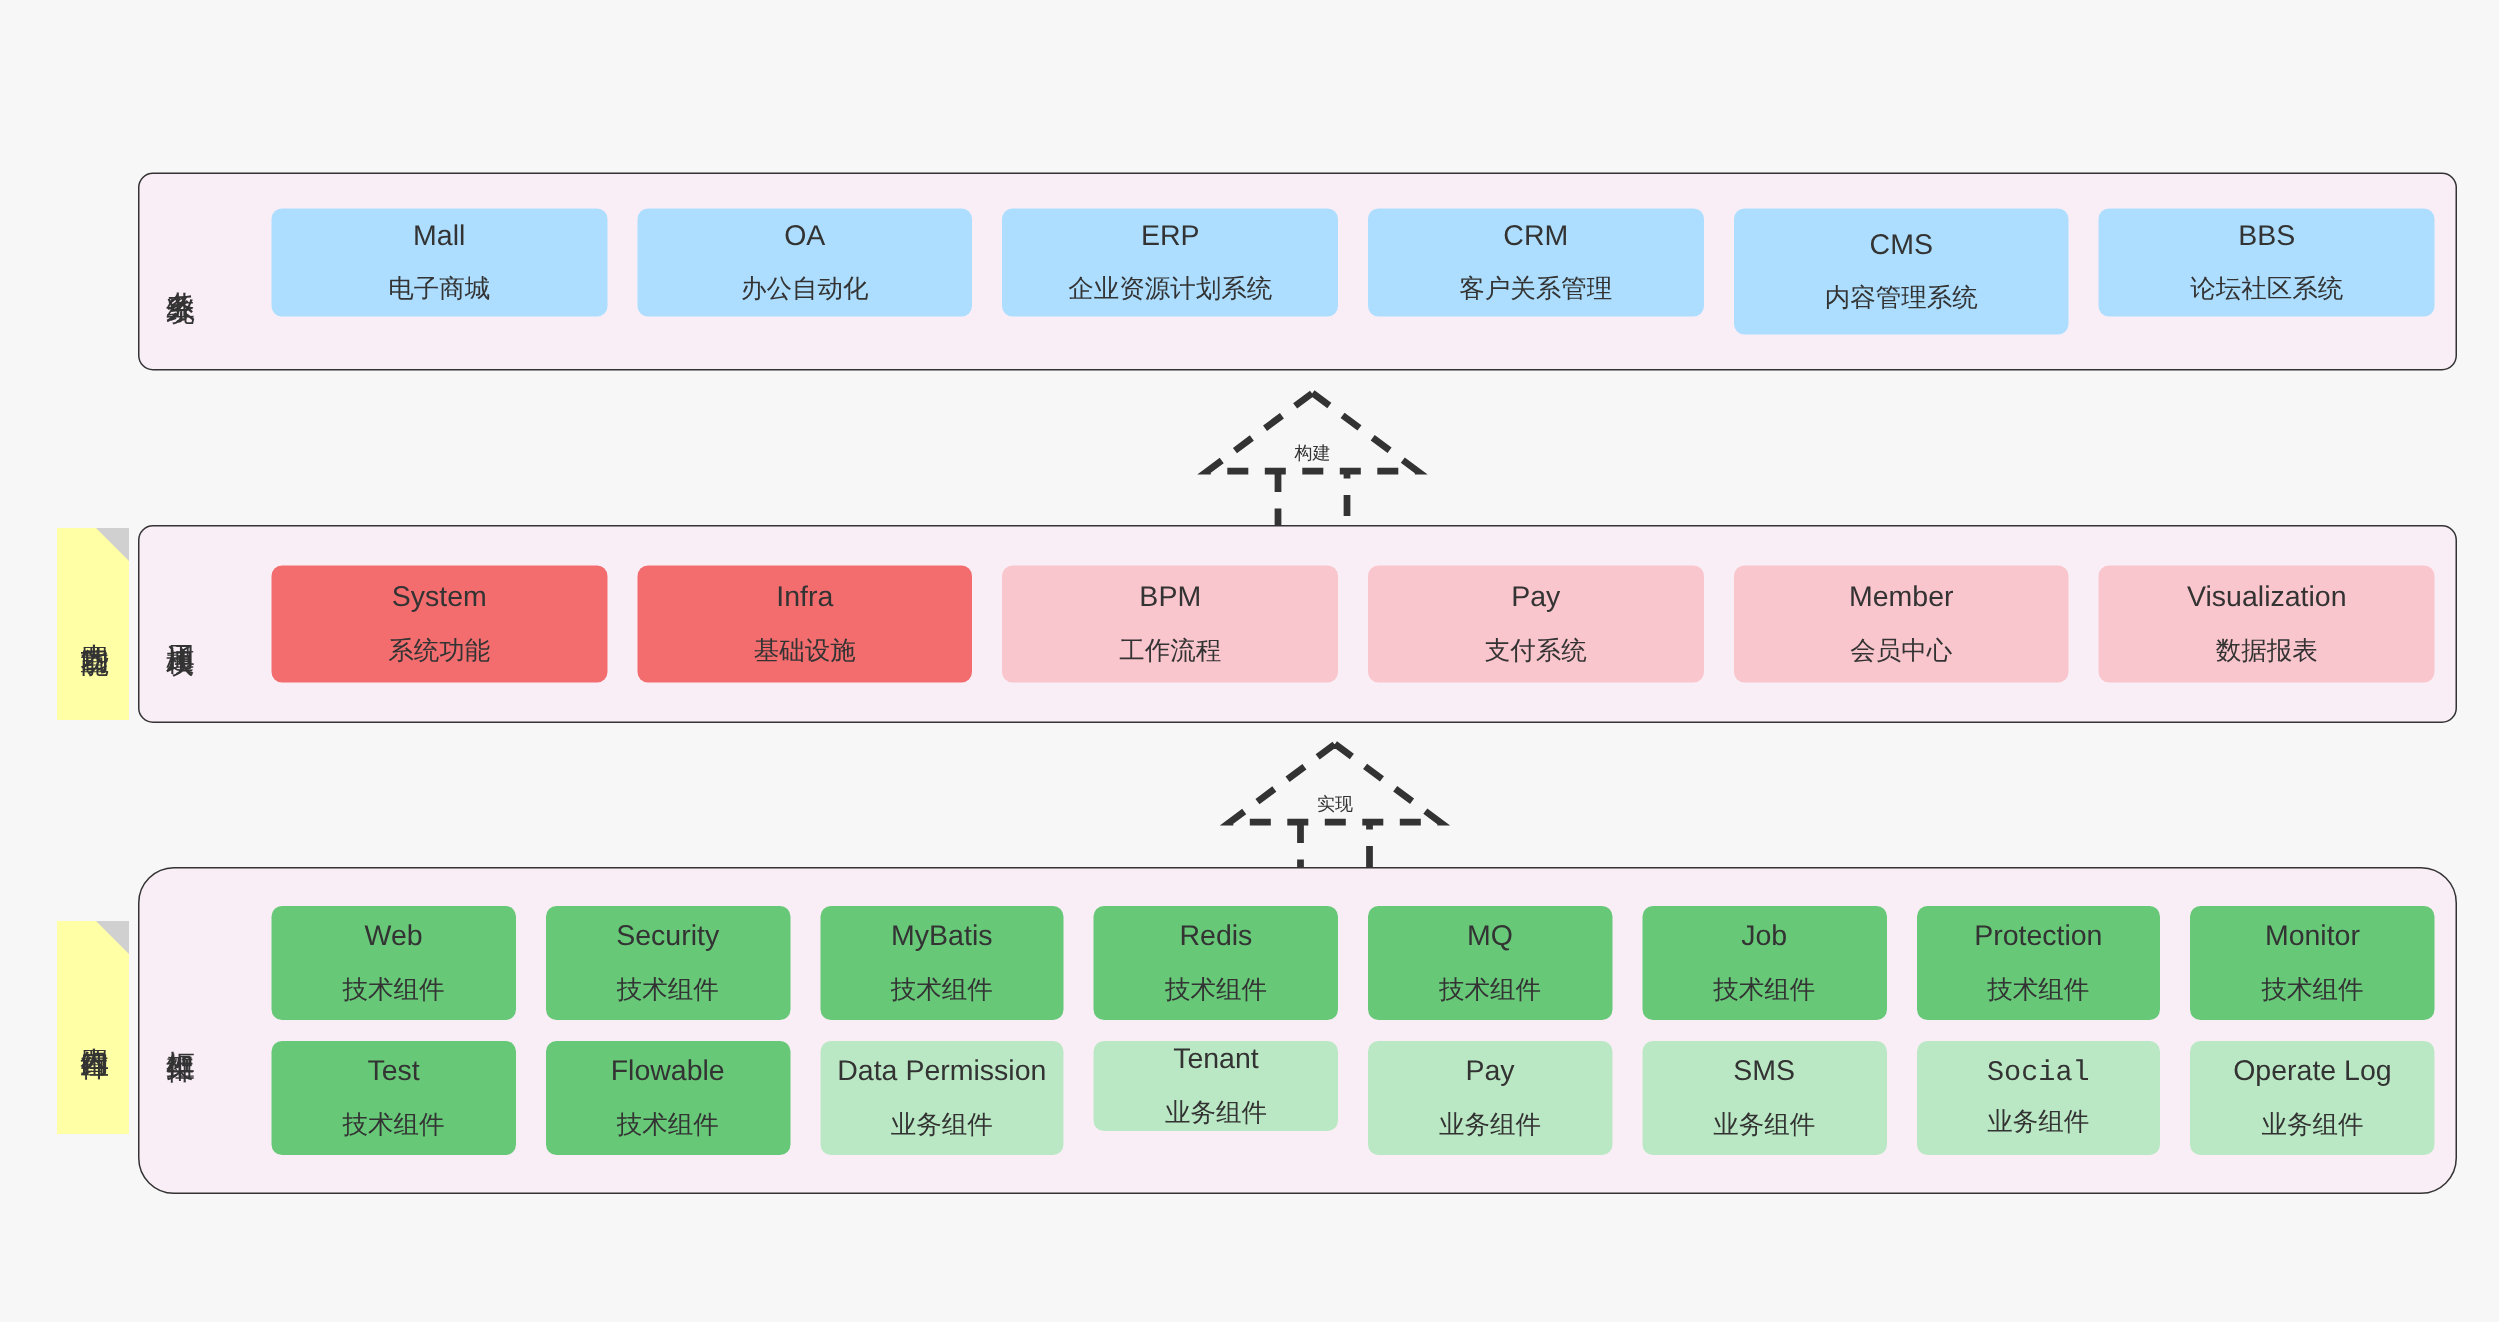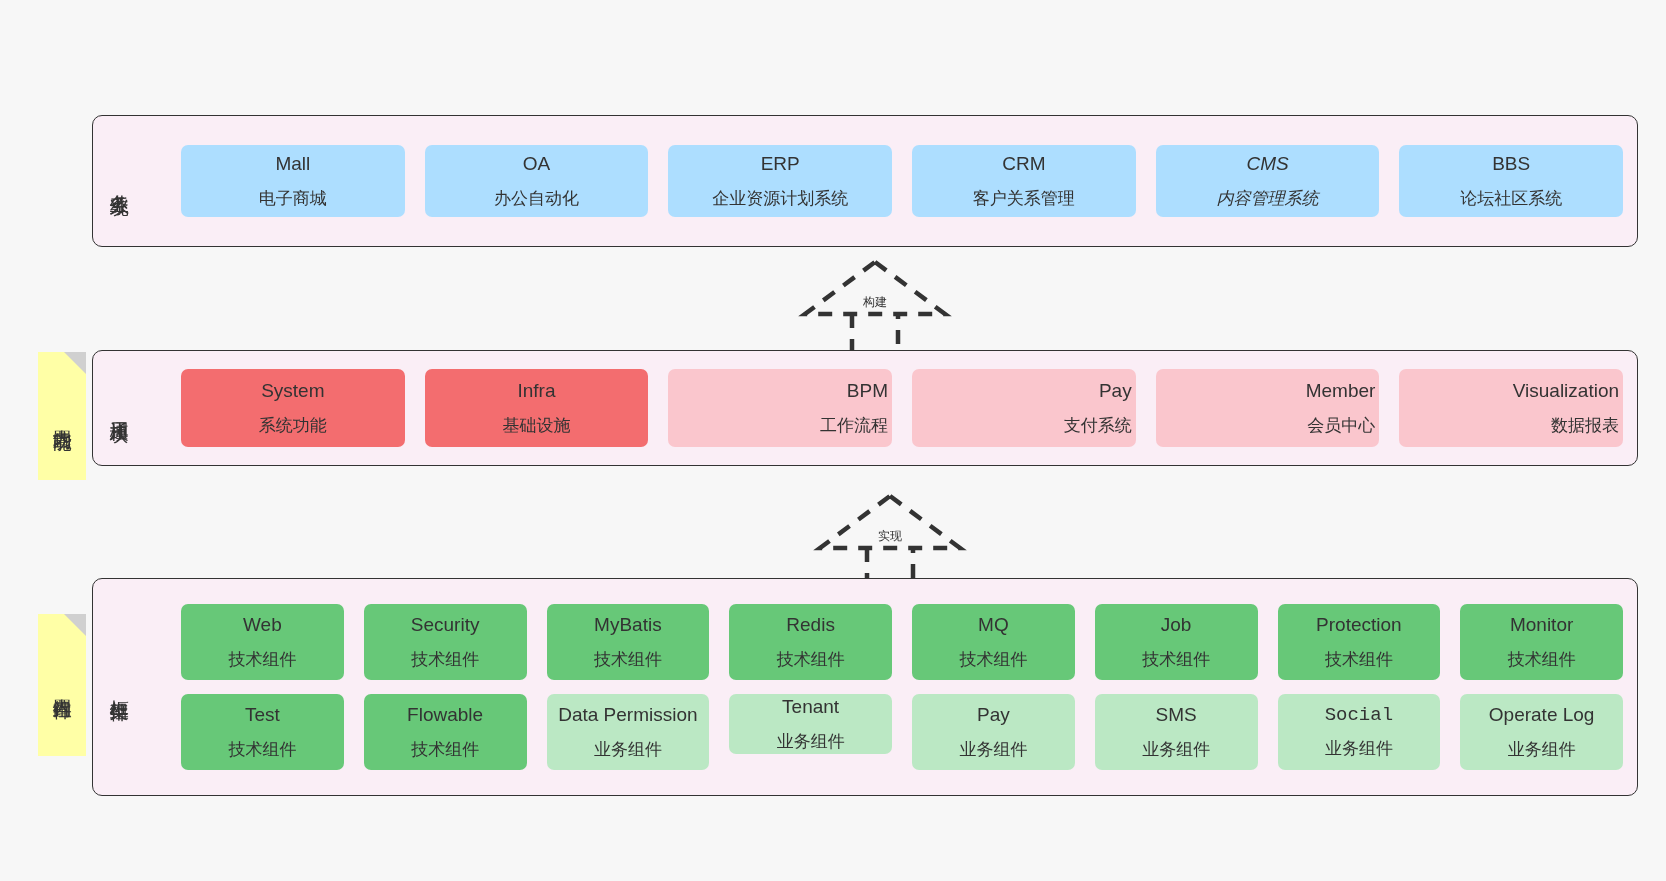--- a/index.html
+++ b/index.html
@@ -99,21 +99,21 @@
     box-sizing: border-box;
     padding: 6px 4px;
     line-height: 1.3;
   }
   .card .t1 { font-size: 19px; }
   .card .t2 { font-size: 17px; margin-top: 12px; }
 
   
   .c-blue       { background: #addeff; color: #333333; }
   .c-red        { background: #f36d6f; color: #333333; }
-  .c-pink       { background: #fac6cd; color: #333333; align-items: flex-end; }
+  .c-pink       { background: #fac6cd; color: #333333; }
   .c-green      { background: #67c878; color: #333333; }
   .c-greenlight { background: #bbe8c4; color: #333333; }
 
   
   .arrow {
     position: absolute;
     width: 160px;
     height: 100px;
   }
   .arrow svg { display: block; overflow: visible; }
@@ -159,41 +159,41 @@
           <div class="t2">办公自动化</div>
         </div>
         <div class="card c-blue" style="height:72px;">
           <div class="t1">ERP</div>
           <div class="t2">企业资源计划系统</div>
         </div>
         <div class="card c-blue" style="height:72px;">
           <div class="t1">CRM</div>
           <div class="t2">客户关系管理</div>
         </div>
-        <div class="card c-blue" style="height:72px;font-style:italic;">
+        <div class="card c-blue" style="height:84px;">
           <div class="t1">CMS</div>
           <div class="t2">内容管理系统</div>
         </div>
         <div class="card c-blue" style="height:72px;">
           <div class="t1">BBS</div>
           <div class="t2">论坛社区系统</div>
         </div>
       </div>
     </div>
   </div>
 
   <div class="arrow" style="left:795px; top:258px;">
     <svg width="160" height="100" viewBox="0 0 160 100">
       <path d="M 80 4 L 150 56 L 10 56 Z" fill="#f7f7f7" stroke="#333333" stroke-width="4.5" stroke-dasharray="14 11" stroke-linejoin="miter"></path>
       <path d="M 57 56 L 57 98 L 103 98 L 103 56" fill="none" stroke="#333333" stroke-width="4.5" stroke-dasharray="14 11"></path>
     </svg>
     <div class="arrow-label">构建</div>
   </div>
 
-  <div class="layer" style="left:92px; top:350px; width:1546px; height:116px;">
+  <div class="layer" style="left:92px; top:350px; width:1546px; height:132px;">
     <div class="layer-title">
       <span>通用模块</span>
     </div>
     <div class="layer-body">
       <div class="row">
         <div class="card c-red" style="height:78px;">
           <div class="t1">System</div>
           <div class="t2">系统功能</div>
         </div>
         <div class="card c-red" style="height:78px;">
@@ -221,21 +221,21 @@
   </div>
 
   <div class="arrow" style="left:810px; top:492px;">
     <svg width="160" height="100" viewBox="0 0 160 100">
       <path d="M 80 4 L 150 56 L 10 56 Z" fill="#f7f7f7" stroke="#333333" stroke-width="4.5" stroke-dasharray="14 11" stroke-linejoin="miter"></path>
       <path d="M 57 56 L 57 98 L 103 98 L 103 56" fill="none" stroke="#333333" stroke-width="4.5" stroke-dasharray="14 11"></path>
     </svg>
     <div class="arrow-label">实现</div>
   </div>
 
-  <div class="layer" style="left:92px; top:578px; width:1546px; height:218px;">
+  <div class="layer" style="left:92px; top:578px; width:1546px; height:218px;border-radius:24px;">
     <div class="layer-title">
       <span>框架组件</span>
     </div>
     <div class="layer-body">
       <div class="row">
         <div class="card c-green" style="height:76px;">
           <div class="t1">Web</div>
           <div class="t2">技术组件</div>
         </div>
         <div class="card c-green" style="height:76px;">

